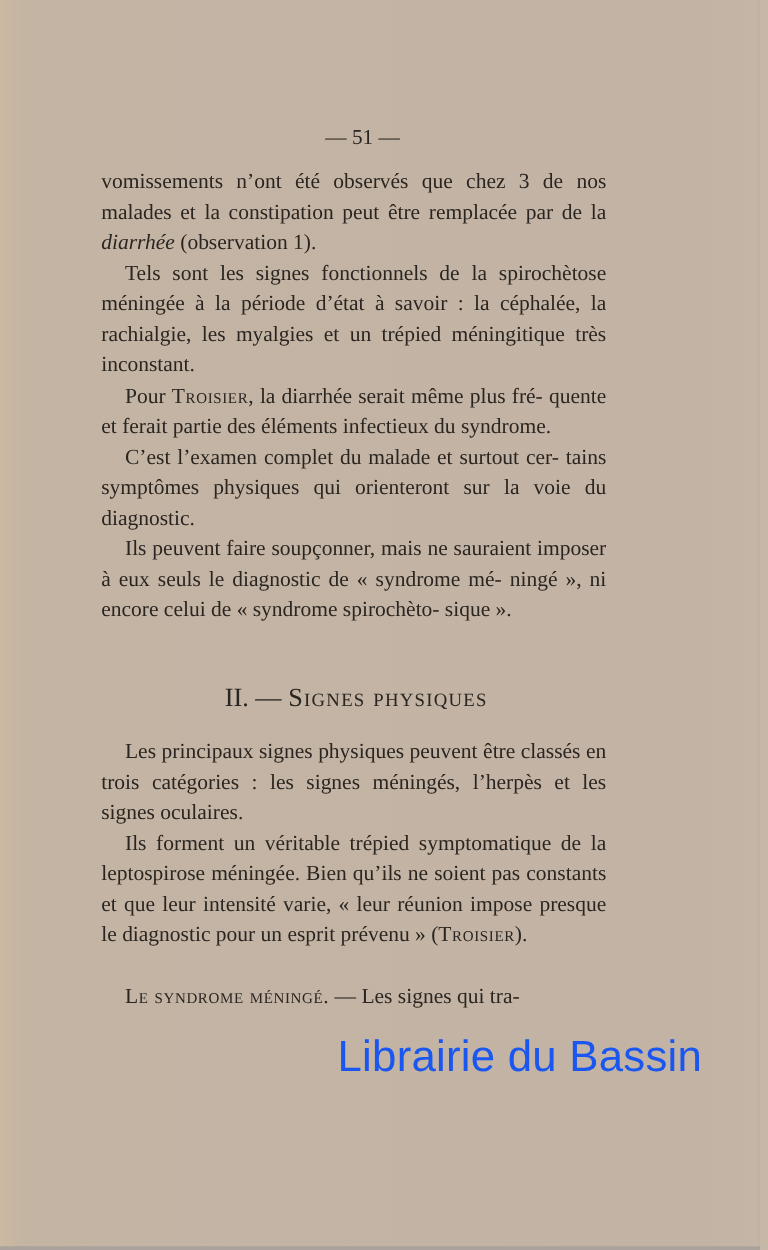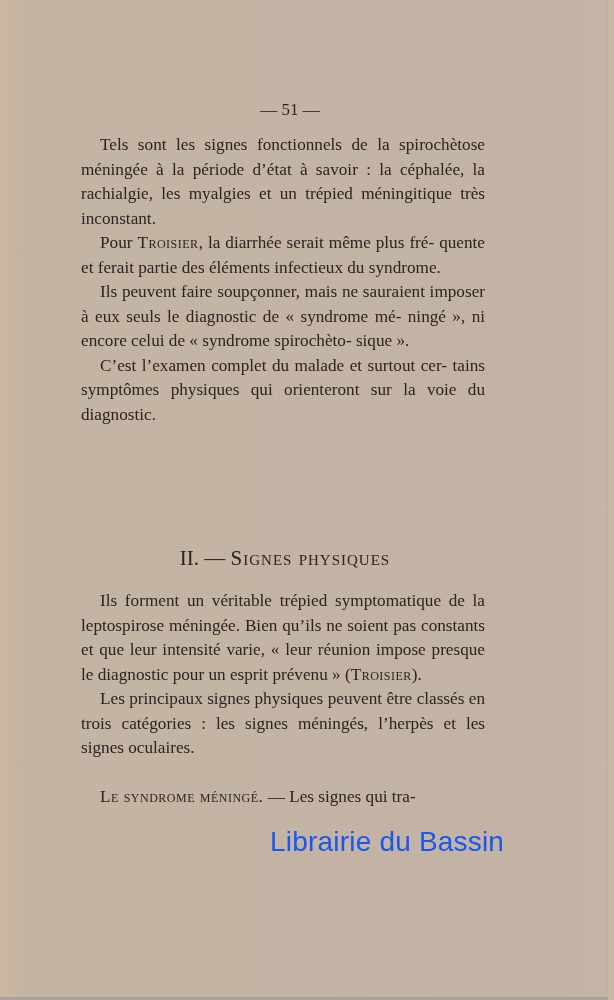--- a/index.html
+++ b/index.html
@@ -30,57 +30,60 @@
   .sc { font-variant: small-caps; letter-spacing: 0.5px; }
   .heading {
     position: absolute; left: 0; width: 570px; top: 546px; text-align: center;
     font-family: "Liberation Serif", serif; font-size: 21px; color: #2a2520;
   }
   .heading .sc2 { font-variant: small-caps; letter-spacing: 1px; }
   .block2 { top: 589px; }
   .block3 { top: 785px; }
   .watermark {
     position: absolute; left: 270px; top: 826px;
-    font-family: "Liberation Sans", sans-serif; font-size: 28px; color: #1a56f0;
+    font-family: "Liberation Sans", sans-serif; font-size: 35px; color: #1a56f0;
     letter-spacing: 0.2px; white-space: nowrap;
   }
   em { font-style: italic; }
 </style>
 </head>
 <body>
 
 <div class="page">
 
   <div class="pnum">— 51 —</div>
 
   <div class="textblock">
+    <p>
+      <span>vomissements n’ont été observés que chez 3 de nos malades et la constipation peut être remplacée par de la </span><em>diarrhée</em><span> (observation 1).</span>
+    </p>
     <p class="indent">
       <span>Tels sont les signes fonctionnels de la spirochètose méningée à la période d’état à savoir : la céphalée, la rachialgie, les myalgies et un trépied méningitique très inconstant.</span>
     </p>
     <p class="indent">
       <span>Pour </span><span class="sc">Troisier</span><span>, la diarrhée serait même plus fré- quente et ferait partie des éléments infectieux du syndrome.</span>
     </p>
     <p class="indent">
-      <span>Ils peuvent faire soupçonner, mais ne sauraient imposer à eux seuls le diagnostic de « syndrome mé- ningé », ni encore celui de « syndrome spirochèto- sique ».</span>
+      <span>C’est l’examen complet du malade et surtout cer- tains symptômes physiques qui orienteront sur la voie du diagnostic.</span>
     </p>
     <p class="indent">
-      <span>C’est l’examen complet du malade et surtout cer- tains symptômes physiques qui orienteront sur la voie du diagnostic.</span>
+      <span>Ils peuvent faire soupçonner, mais ne sauraient imposer à eux seuls le diagnostic de « syndrome mé- ningé », ni encore celui de « syndrome spirochèto- sique ».</span>
     </p>
   </div>
 
   <div class="heading">
     <span>II. —</span>
     <span class="sc2">Signes physiques</span>
   </div>
 
   <div class="textblock block2">
+    <p class="indent">Les principaux signes physiques peuvent être classés en trois catégories : les signes méningés, l’herpès et les signes oculaires.</p>
     <p class="indent">
       <span>Ils forment un véritable trépied symptomatique de la leptospirose méningée. Bien qu’ils ne soient pas constants et que leur intensité varie, « leur réunion impose presque le diagnostic pour un esprit prévenu » (</span><span class="sc">Troisier</span><span>).</span>
     </p>
-    <p class="indent">Les principaux signes physiques peuvent être classés en trois catégories : les signes méningés, l’herpès et les signes oculaires.</p>
   </div>
 
   <div class="textblock block3">
     <p class="indent">
       <span class="sc">Le syndrome méningé.</span><span> — Les signes qui tra-</span>
     </p>
   </div>
 
   <div class="watermark">Librairie du Bassin</div>
 </div>

